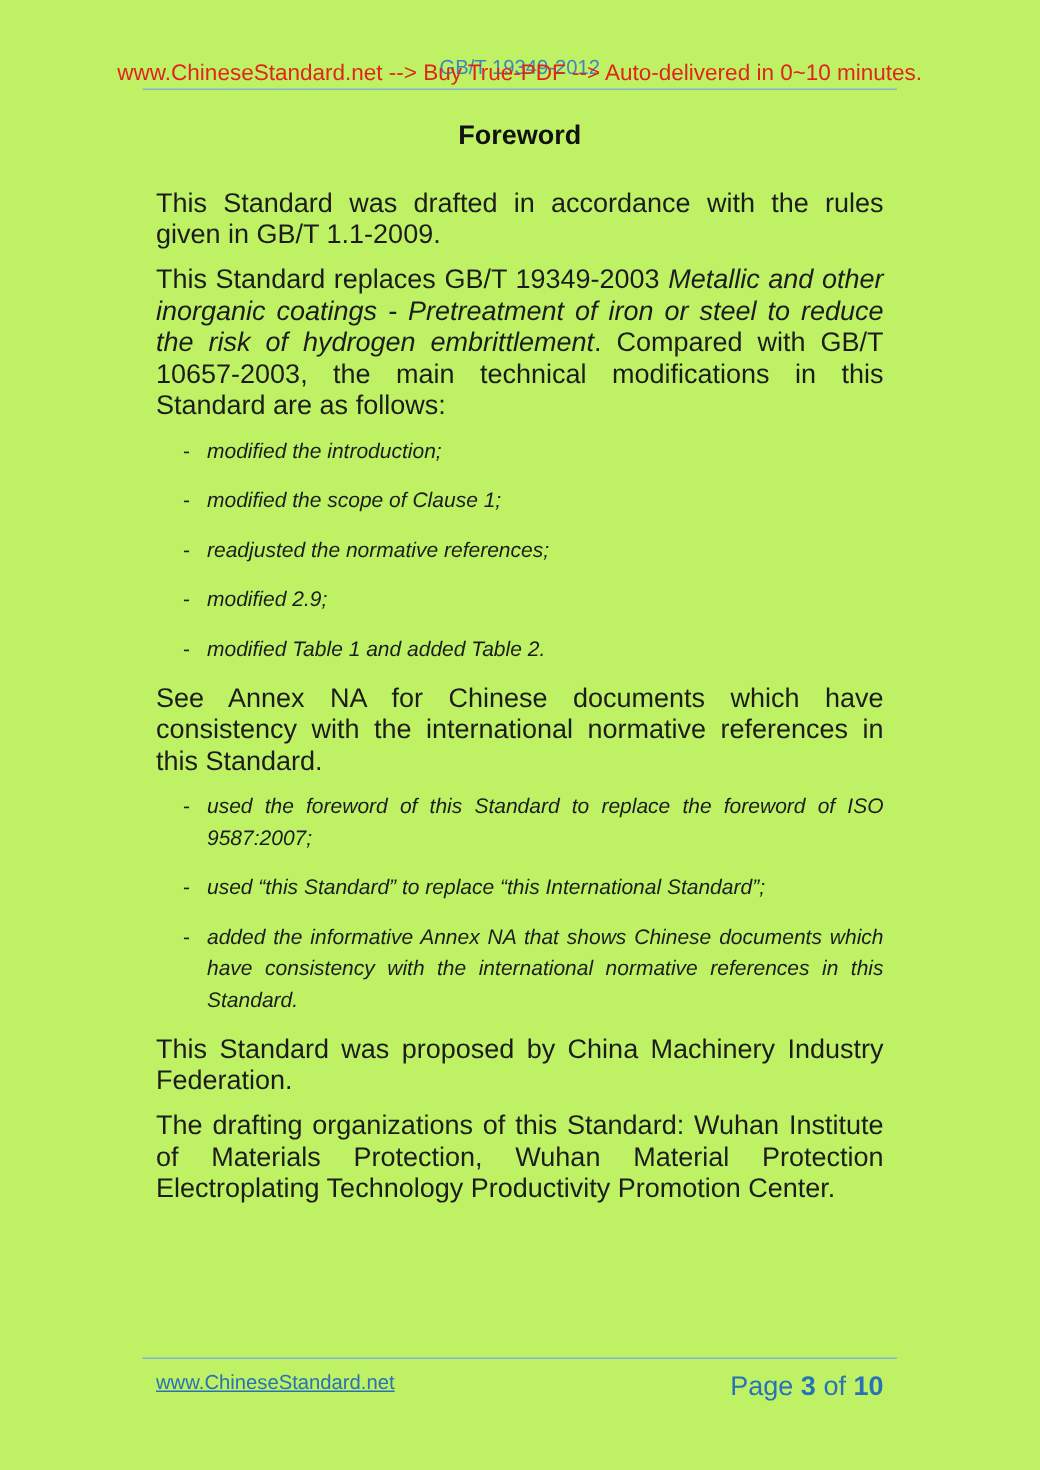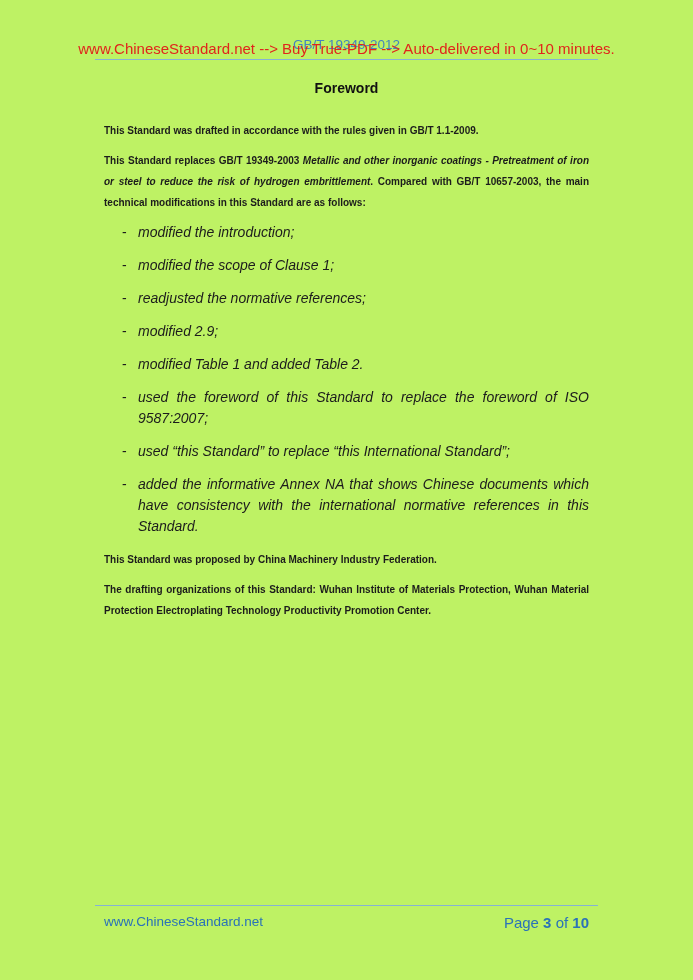--- a/index.html
+++ b/index.html
@@ -47,32 +47,31 @@
     border-top: 1.5px solid #85b2d4;
   }
   
   .content {
     position: absolute;
     top: 80px;
     left: 104px;
     width: 485px;
   }
   .title {
-    font-size: 14px;
+    font-size: 18px;
     font-weight: bold;
     text-align: center;
     margin: 0 0 24px 0;
     color: #111111;
   }
   .content p {
     margin: 0 0 9px 0;
-    font-size: 10px;
+    font-size: 18px;
     line-height: 21px;
     text-align: justify;
-    font-weight: bold;
   }
   .content p em {
     font-style: italic;
   }
   .blist {
     margin: 3px 0 9px 0;
   }
   .li {
     display: flex;
     margin: 0 0 12px 0;
@@ -96,27 +95,28 @@
     right: 95px;
     height: 0;
     border-top: 1.5px solid #85b2d4;
   }
   .footer-site {
     position: absolute;
     top: 914px;
     left: 104px;
     font-size: 13.5px;
     color: #2a72b8;
+    text-decoration: underline;
     cursor: pointer;
   }
   .footer-page {
     position: absolute;
     top: 914px;
     right: 104px;
-    font-size: 15px;
+    font-size: 18px;
     color: #2a72b8;
   }
   .footer-page b {
     font-weight: bold;
   }
 </style>
 </head>
 <body>
 
 <div class="page">
@@ -149,20 +149,21 @@
         <span class="dash">-</span>
         <span class="li-text">modified 2.9;</span>
       </div>
       <div class="li">
         <span class="dash">-</span>
         <span class="li-text">modified Table 1 and added Table 2.</span>
       </div>
     </div>
 
 
+    <p><span>See Annex NA for Chinese documents which have consistency with the international normative references in this Standard.</span></p>
 
 
     <div class="blist">
       <div class="li">
         <span class="dash">-</span>
         <span class="li-text">used the foreword of this Standard to replace the foreword of ISO 9587:2007;</span>
       </div>
       <div class="li">
         <span class="dash">-</span>
         <span class="li-text">used “this Standard” to replace “this International Standard”;</span>

